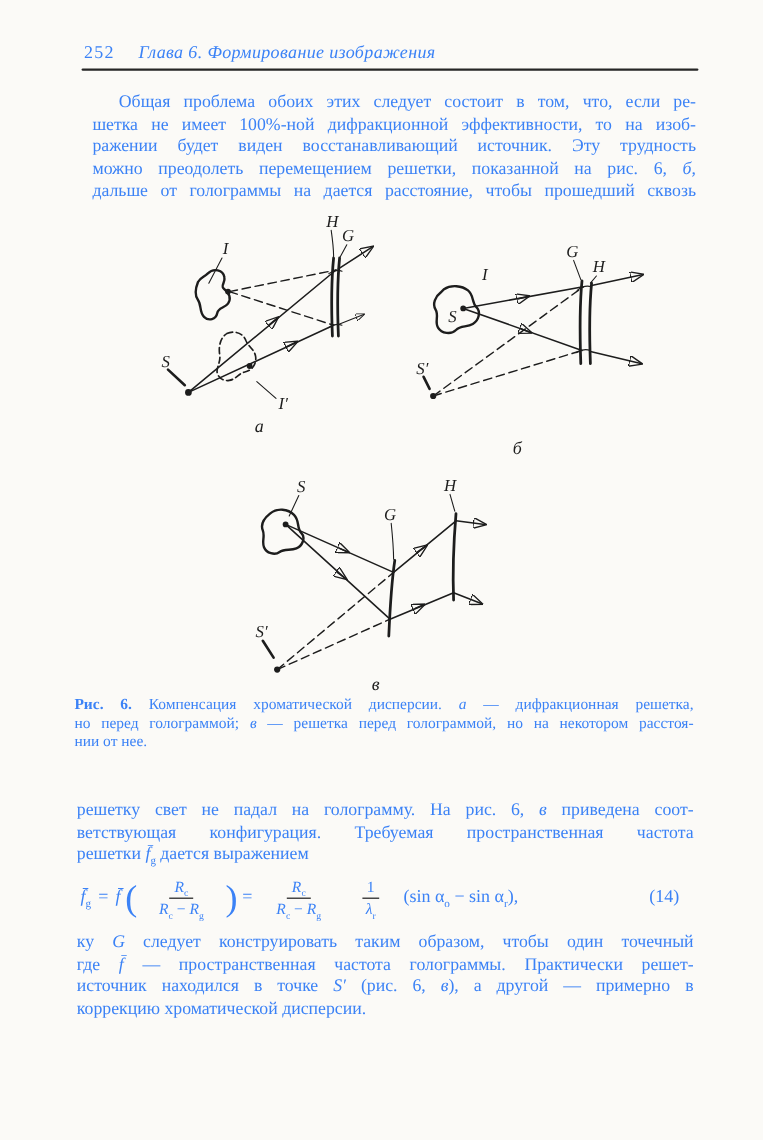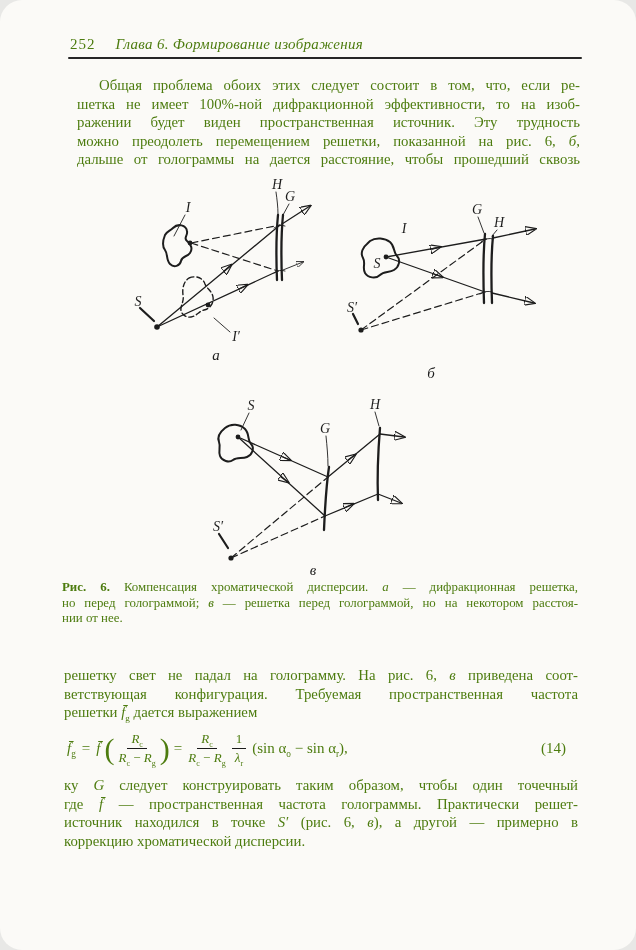--- a/index.html
+++ b/index.html
@@ -1,19 +1,19 @@
 <!DOCTYPE html>
 <html><head>
 <meta charset="utf-8">
 <style>
   html,body{margin:0;padding:0;}
   body{background:#e8e8e6;font-family:"Liberation Serif",serif;}
   #page{
     position:relative;width:636px;height:950px;margin:0 auto;
-    background:#fbfaf7;color:#4d7c0f;overflow:hidden;border-radius:22px;
+    background:#fbfaf7;color:#3b82f6;overflow:hidden;
   }
   .abs{position:absolute;}
   .it{font-style:italic;}
   .bd{font-weight:bold;}
   sub{font-size:0.62em;line-height:0;}
   
   #hdr{left:70px;top:36px;width:512px;font-size:15px;white-space:nowrap;}
   #hdr .pgnum{display:inline-block;margin-right:20px;letter-spacing:1px;}
   #hdr .chap{font-style:italic;letter-spacing:0.3px;}
   #hdr-rule{left:68px;top:57px;width:514px;height:2px;background:#262626;border-radius:1px;}
@@ -22,21 +22,21 @@
   .jline{text-align:justify;text-align-last:justify;}
   .lline{text-align:justify;text-align-last:left;}
   .indent{text-indent:22px;}
   #para1{left:77px;top:76px;width:503px;}
   #caption{left:62px;top:580px;width:516px;font-size:12.9px;line-height:15.7px;}
   #para2{left:64px;top:666px;width:514px;}
   #para3{left:64px;top:776px;width:514px;}
   
   #eq{left:64px;top:724px;width:514px;height:48px;display:flex;align-items:center;font-size:15px;}
   #eq .tok{margin:0 3px;}
-  #eq .frac{display:inline-flex;flex-direction:column;align-items:center;font-size:13px;line-height:1.2;margin:0 3px;vertical-align:middle;}
+  #eq .frac{display:inline-flex;flex-direction:column;align-items:center;font-size:13px;line-height:1.2;margin:0 17px;vertical-align:middle;}
   #eq .num{padding:0 4px 1px;border-bottom:1.3px solid #1b1b1b;}
   #eq .den{padding-top:1px;}
   #eq .paren{font-size:30px;font-weight:300;line-height:0;position:relative;top:1px;margin:0 1px;}
   #eq .eqnum{margin-left:auto;margin-right:12px;}
   
   #figsvg{left:60px;top:170px;}
   #figsvg text{font-family:"Liberation Serif",serif;font-style:italic;font-size:14px;fill:#1d1d1d;text-anchor:middle;}
   #figsvg text.tag{font-size:15px;}
   #figsvg path,#figsvg line{stroke:#1d1d1d;fill:none;stroke-linecap:round;}
   #figsvg .ray{stroke-width:1.3;}
@@ -55,21 +55,21 @@
 <div id="page">
 
   <div class="abs" id="hdr">
     <span class="pgnum">252</span><span class="chap">Глава 6. Формирование изображения</span>
   </div>
   <div class="abs" id="hdr-rule"></div>
 
   <div class="abs para" id="para1">
     <div class="jline indent"><span>Общая проблема обоих этих следует состоит в том, что, если ре-</span></div>
     <div class="jline"><span>шетка не имеет 100%-ной дифракционной эффективности, то на изоб-</span></div>
-    <div class="jline"><span>ражении будет виден пространственная источник. Эту трудность</span></div>
+    <div class="jline"><span>ражении будет виден восстанавливающий источник. Эту трудность</span></div>
     <div class="jline"><span>можно преодолеть перемещением решетки, показанной на рис. 6, </span><span class="it">б</span><span>,</span></div>
     <div class="jline"><span>дальше от голограммы на дается расстояние, чтобы прошедший сквозь</span></div>
   </div>
 
   <svg class="abs" id="figsvg" width="520" height="410" viewBox="60 170 520 410" xmlns="http://www.w3.org/2000/svg">
     <defs>
       <marker id="ah" viewBox="0 0 10 8" refX="8.5" refY="4" markerWidth="9" markerHeight="7" orient="auto-start-reverse">
         <path d="M0,0 L10,4 L0,8 z" fill="#1d1d1d" stroke="none"></path>
       </marker>
     </defs>

